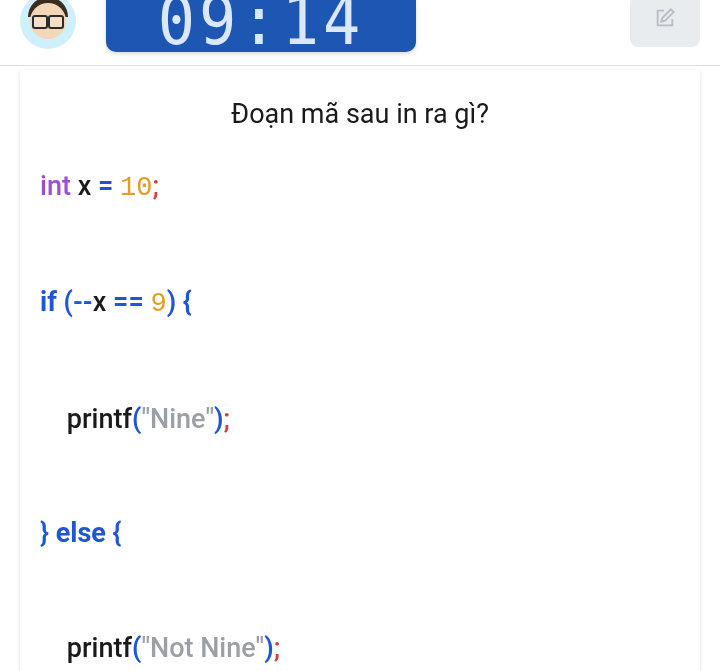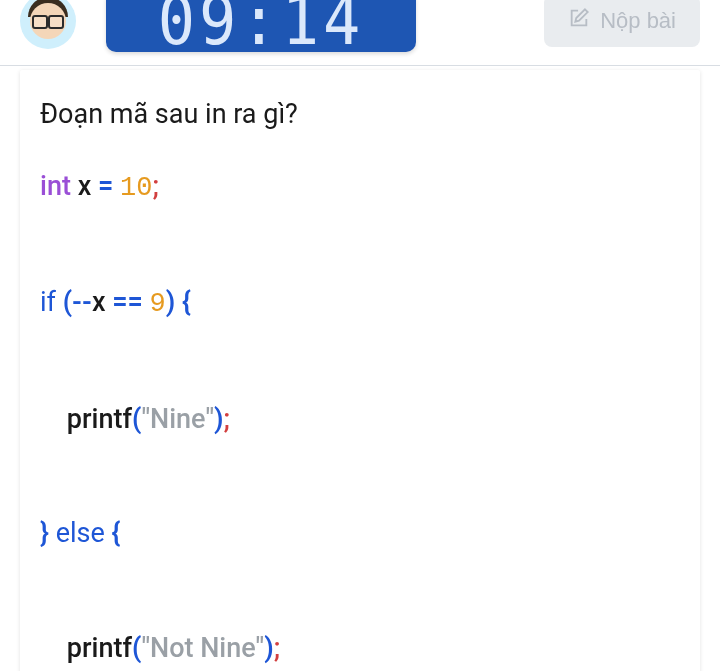--- a/index.html
+++ b/index.html
@@ -88,30 +88,31 @@
       background: #ffffff;
       box-shadow: 0 1px 4px rgba(0,0,0,0.12);
       border-radius: 2px;
       padding: 28px 20px 40px 20px;
       margin-top: 4px;
     }
     .question {
       font-size: 27px;
       color: #1a1a1a;
       margin-bottom: 28px;
+      text-align: center;
     }
     .code {
       font-family: -apple-system, BlinkMacSystemFont, "Segoe UI", Roboto, sans-serif;
       font-size: 27px;
       line-height: 2.12;
       white-space: pre;
       font-weight: 500;
     }
     .kw-type   { color: #9a4fd6; text-align: center; }
-    .kw-ctrl   { color: #1e56d6; font-weight: 400; }
+    .kw-ctrl   { color: #1e56d6; font-weight: 700; }
     .ident     { color: #1a1a1a; }
     .op-asn    { color: #1e56d6; font-weight: 600; }
     .num       { color: #e69a1f; font-family: Liberation Mono, monospace; }
     .semi      { color: #d23f3f; }
     .paren     { color: #1e56d6; font-weight: 600; }
     .brace     { color: #1e56d6; font-weight: 600; }
     .fn        { color: #1a1a1a; }
     .str       { color: #9aa0a6; }
     
     .seg {
@@ -133,21 +134,20 @@
     <span class="seg">09:14</span>
   </div>
   <div class="spacer"></div>
   <button class="submit-btn">
     <span>
       <svg viewBox="0 0 24 24">
           <path d="M11 4H4v16h16v-7"></path>
           <path d="M18.5 2.5l3 3L12 15l-4 1 1-4 9.5-9.5z"></path>
         </svg>
     </span>
-    <span>Nộp bài</span>
   </button>
 </div>
 
 <div class="content-wrap">
   <div class="card">
     <div class="question">Đoạn mã sau in ra gì?</div>
 
     <div class="code"><span class="kw-type">int</span><span> </span><span class="ident">x</span><span> </span><span class="op-asn">=</span><span> </span><span class="num">10</span><span class="semi">;</span>
 
 <span class="kw-ctrl">if</span><span> </span><span class="paren">(</span><span class="op-asn">--</span><span class="ident">x</span><span> </span><span class="op-asn">==</span><span> </span><span class="num">9</span><span class="paren">)</span><span> </span><span class="brace">{</span>

